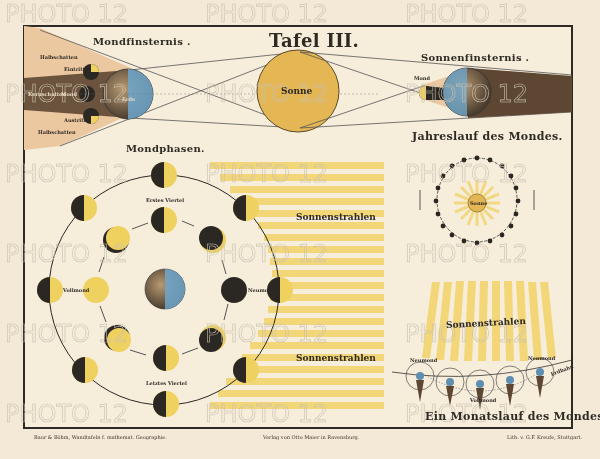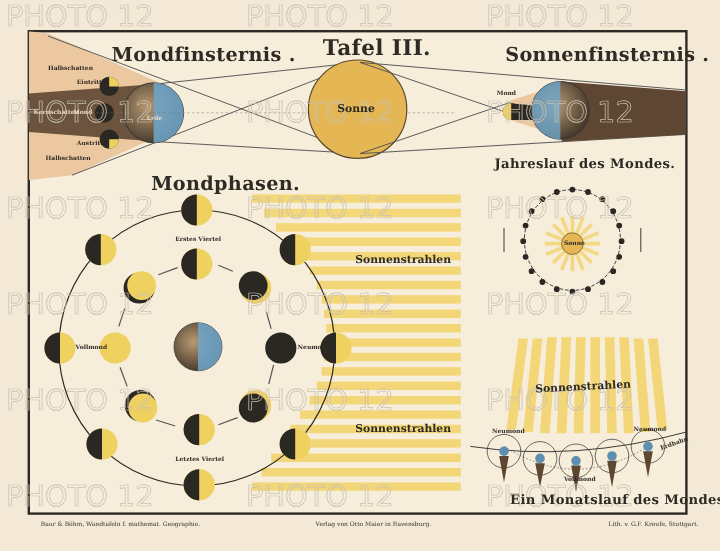--- a/index.html
+++ b/index.html
@@ -1,19 +1,19 @@
 <!DOCTYPE html>
 <html><head>
 <meta charset="utf-8">
 <style>
   html,body{margin:0;padding:0;}
   body{width:600px;height:459px;background:#f3e9d6;position:relative;overflow:hidden;font-family:"DejaVu Serif",serif;}
   #plate{position:absolute;left:0;top:0;width:600px;height:459px;}
   .lbl{position:absolute;color:#2e2a24;font-family:"DejaVu Serif",serif;font-weight:bold;white-space:nowrap;}
-  .title{font-size:16px;letter-spacing:0.3px;}
+  .title{font-size:10px;letter-spacing:0.3px;}
   .small{font-size:5px;font-weight:bold;}
   .mid{font-size:9px;}
   .footer{position:absolute;font-size:5px;color:#3a342c;font-family:"DejaVu Serif",serif;white-space:nowrap;}
 </style>
 </head>
 <body>
 
 <svg id="plate" viewBox="0 0 600 459" xmlns="http://www.w3.org/2000/svg">
   <defs>
     <clipPath id="frameClip">
@@ -240,21 +240,21 @@
       <text x="205" y="342">PHOTO 12</text>
       <text x="405" y="342">PHOTO 12</text>
     <text x="5" y="422">PHOTO 12</text>
       <text x="205" y="422">PHOTO 12</text>
       <text x="405" y="422">PHOTO 12</text>
   </g>
 </svg>
 
 <div class="lbl title" style="left:269px;top:30px;font-size:18px;">Tafel III.</div>
 <div class="lbl title" style="left:93px;top:36px;">Mondfinsternis .</div>
-<div class="lbl title" style="left:421px;top:36px;">Sonnenfinsternis .</div>
+<div class="lbl title" style="left:421px;top:52px;">Sonnenfinsternis .</div>
 
 <div class="lbl small" style="left:40px;top:54px;">Halbschatten</div>
 <div class="lbl small" style="left:64px;top:66px;">Eintritt</div>
 <div class="lbl small" style="left:28px;top:91px;color:#e8d8c0;">Kernschatten</div>
 <div class="lbl small" style="left:61px;top:91px;color:#e8d8c0;">Mond</div>
 <div class="lbl small" style="left:122px;top:96px;color:#e8d8c0;">Erde</div>
 <div class="lbl small" style="left:64px;top:117px;">Austritt</div>
 <div class="lbl small" style="left:38px;top:129px;">Halbschatten</div>
 
 <div class="lbl" style="left:281px;top:86px;font-size:9px;">Sonne</div>

